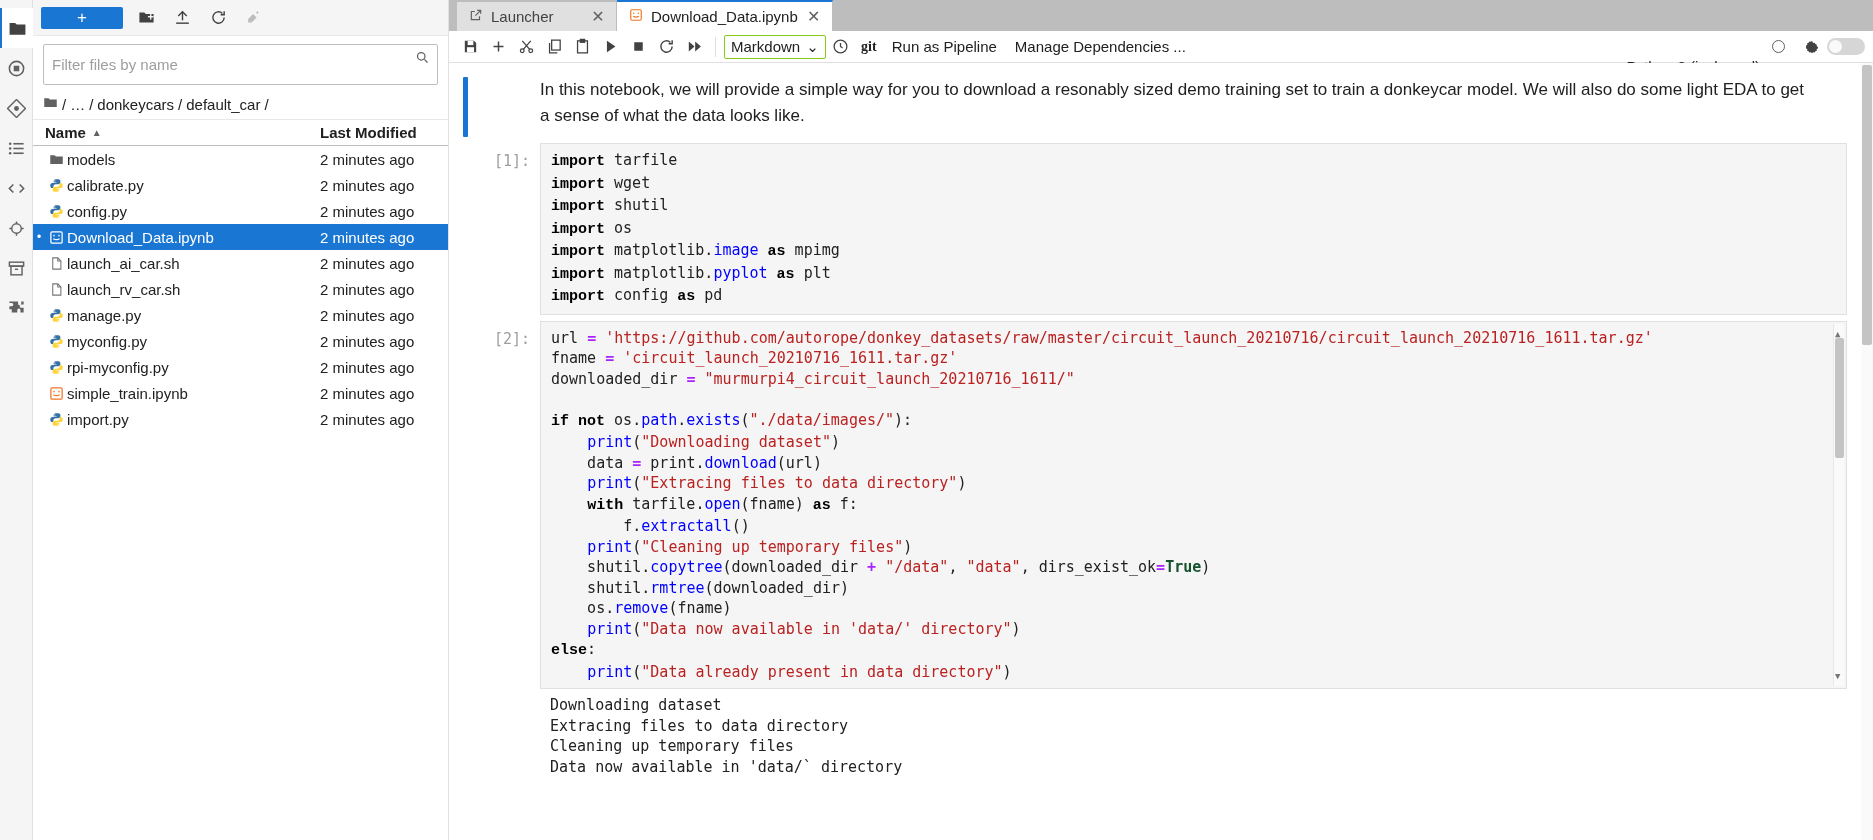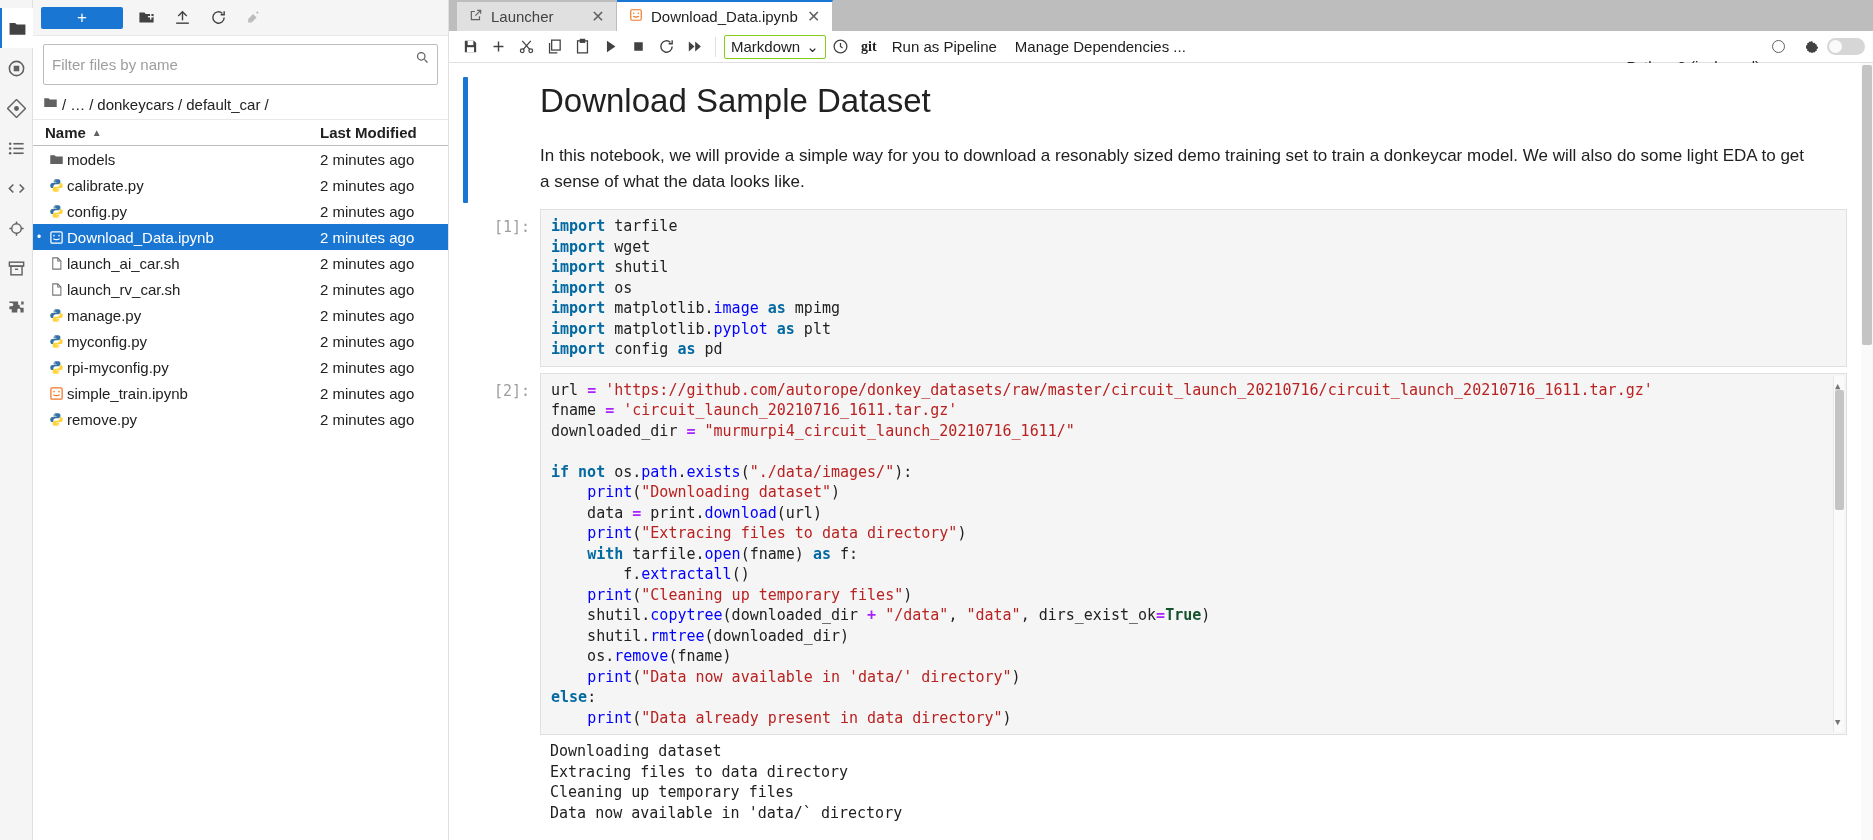--- a/index.html
+++ b/index.html
@@ -247,21 +247,21 @@
   .scroll-arrow { position:absolute; left: 1px; font-size: 9px; color:#757575; }
 
   .outarea {
     font-family: "DejaVu Sans Mono", monospace;
     font-size: 15px; line-height: 20.5px;
     white-space: pre; color: #212121;
     padding: 6px 10px 0 10px;
   }
 
   
-  .k  { color: #0369a1; font-weight: bold; }  
+  .k  { color: #000000; font-weight: bold; font-family: Liberation Mono, monospace; }  
   .kb { color: #14532d; font-weight: bold; }  
   .s  { color: #ba2121; }                      
   .n  { color: #0000ff; }                      
   .o  { color: #aa22ff; font-weight: bold; }   
   .p  { color: #212121; }                      
 
   
   .nb-scrollbar {
     position: absolute; right: 0; top: 0; bottom: 0;
     width: 12px; background: #fafafa;
@@ -517,21 +517,21 @@
             <span class="fmod">2 minutes ago</span>
           </div>
           <div class="fb-row">
             <span class="dot"></span>
             <span class="ficon">
               <svg width="15" height="15" viewBox="0 0 24 24">
                 <path d="M11.9 2c-2.6 0-4.4.9-4.4 2.9v2.2h4.6v.8H5.4C3.3 7.9 2 9.3 2 12c0 2.7 1.2 4.1 3.3 4.1h1.7v-2.5c0-2.2 1.8-3.6 3.9-3.6h4.2c1.8 0 3.1-1.3 3.1-3.1V4.9C18.2 3 16.4 2 13.8 2h-1.9zm-2.5 1.7a.9.9 0 110 1.8.9.9 0 010-1.8z" fill="#3572A5"></path>
                 <path d="M12.1 22c2.6 0 4.4-.9 4.4-2.9v-2.2h-4.6v-.8h6.7c2.1 0 3.4-1.4 3.4-4.1 0-2.7-1.2-4.1-3.3-4.1h-1.7v2.5c0 2.2-1.8 3.6-3.9 3.6H9c-1.8 0-3.1 1.3-3.1 3.1v2.8C5.8 21 7.6 22 10.2 22h1.9zm2.5-1.7a.9.9 0 110-1.8.9.9 0 010 1.8z" fill="#FFD43B"></path>
               </svg>
             </span>
-            <span class="fname">remove.py</span>
+            <span class="fname">import.py</span>
             <span class="fmod">2 minutes ago</span>
           </div>
         </div>
     </div>
 
     <div class="main">
 
       <div class="tabbar">
         <div class="tab">
           <span>
@@ -638,21 +638,20 @@
         </div>
         <div class="toggle-pill"></div>
       </div>
 
       <div class="nbscroll">
         <div class="nbinner" id="notebook-cells">
             <div class="cell selected">
               <div class="cell-activebar"></div>
               <div class="prompt"></div>
               <div class="cell-body">
-                <div class="md-h1">Download Sample Dataset</div>
                 <div class="md-p">In this notebook, we will provide a simple way for you to download a resonably sized demo training set to train a donkeycar model. We will also do some light EDA to get a sense of what the data looks like.</div>
               </div>
             </div>
             <div class="cell">
               <div class="cell-activebar"></div>
               <div class="prompt">[1]:</div>
               <div class="cell-body">
                 <div class="codearea"><span class="k">import</span><span class="p"> tarfile</span>
 <span class="k">import</span><span class="p"> wget</span>
 <span class="k">import</span><span class="p"> shutil</span>

